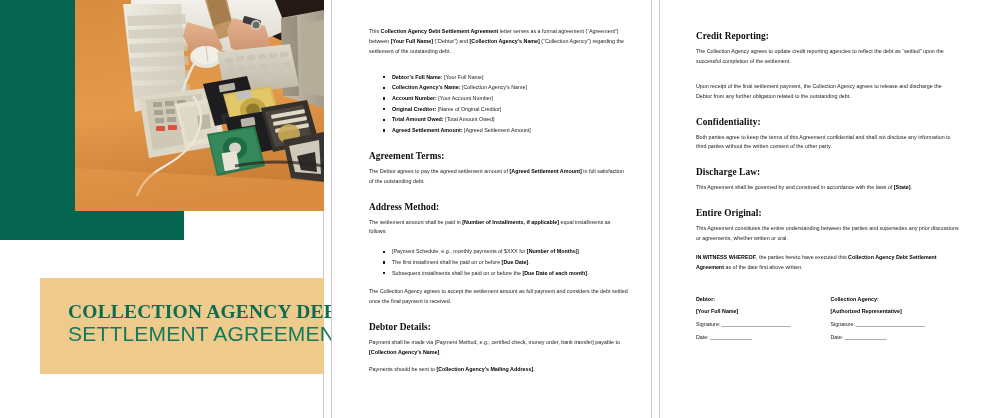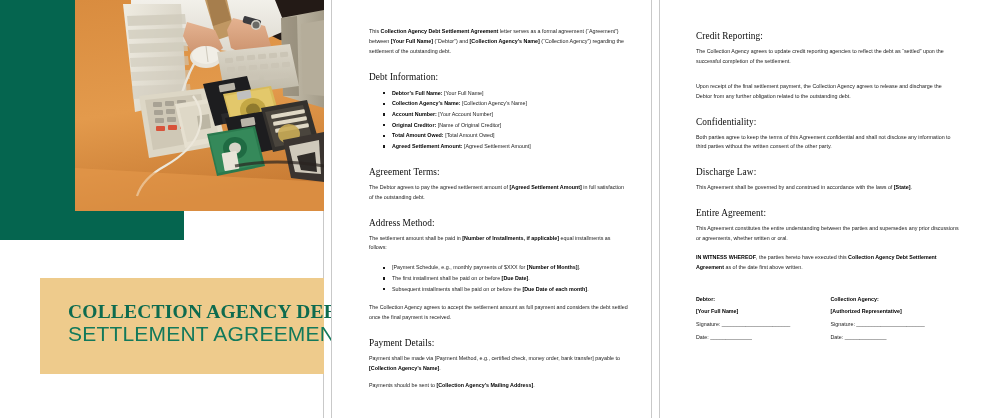--- a/index.html
+++ b/index.html
@@ -89,21 +89,21 @@
   .sheet-body {
     position: absolute;
     left: 37px;
     right: 22px;
     top: 27px;
   }
   .page-3 .sheet-body { left: 36px; right: 22px; top: 31px; }
 
   .h2 {
     font-family: "Liberation Serif", serif;
-    font-weight: normal;
+    font-weight: bold;
     font-size: 9.3px;
     color: #0a0a0a;
     margin: 0 0 6px 0;
     letter-spacing: 0.1px;
   }
   .para {
     font-size: 5.35px;
     line-height: 1.85;
     color: #1a1a1a;
     margin: 0 0 9px 0;
@@ -333,21 +333,20 @@
       </div>
     </div>
   </div>
 
   <div class="page page-2">
     <div class="sheet-body">
 
       <p class="para"><span>This </span><b>Collection Agency Debt Settlement Agreement</b><span> letter serves as a formal agreement (“Agreement”) between </span><b>[Your Full Name]</b><span> (“Debtor”) and </span><b>[Collection Agency’s Name]</b><span> (“Collection Agency”) regarding the settlement of the outstanding debt.</span></p>
 
       <div class="gap-sm"></div>
-      <h2 class="h2">Debt Information:</h2>
 
       <ul class="bullets">
         <li><b>Debtor’s Full Name:</b><span> [Your Full Name]</span></li>
         <li><b>Collection Agency’s Name:</b><span> [Collection Agency’s Name]</span></li>
         <li><b>Account Number:</b><span> [Your Account Number]</span></li>
         <li><b>Original Creditor:</b><span> [Name of Original Creditor]</span></li>
         <li><b>Total Amount Owed:</b><span> [Total Amount Owed]</span></li>
         <li><b>Agreed Settlement Amount:</b><span> [Agreed Settlement Amount]</span></li>
       </ul>
 
@@ -361,21 +360,21 @@
 
       <ul class="bullets">
         <li><span>[Payment Schedule, e.g., monthly payments of $XXX for </span><b>[Number of Months]</b><span>].</span></li>
         <li><span>The first installment shall be paid on or before </span><b>[Due Date]</b><span>.</span></li>
         <li><span>Subsequent installments shall be paid on or before the </span><b>[Due Date of each month]</b><span>.</span></li>
       </ul>
 
       <p class="para">The Collection Agency agrees to accept the settlement amount as full payment and considers the debt settled once the final payment is received.</p>
 
       <div class="gap-sm"></div>
-      <h2 class="h2">Payment Details:</h2>
+      <h2 class="h2">Debtor Details:</h2>
       <p class="para tight"><span>Payment shall be made via [Payment Method, e.g., certified check, money order, bank transfer] payable to </span><b>[Collection Agency’s Name]</b><span>.</span></p>
       <p class="para"><span>Payments should be sent to </span><b>[Collection Agency’s Mailing Address]</b><span>.</span></p>
 
     </div>
   </div>
 
   <div class="page page-3">
     <div class="sheet-body">
 
       <h2 class="h2">Credit Reporting:</h2>
@@ -386,21 +385,21 @@
 
       <div class="gap-sm"></div>
       <h2 class="h2">Confidentiality:</h2>
       <p class="para">Both parties agree to keep the terms of this Agreement confidential and shall not disclose any information to third parties without the written consent of the other party.</p>
 
       <div class="gap-sm"></div>
       <h2 class="h2">Discharge Law:</h2>
       <p class="para"><span>This Agreement shall be governed by and construed in accordance with the laws of </span><b>[State]</b><span>.</span></p>
 
       <div class="gap-sm"></div>
-      <h2 class="h2">Entire Agreement:</h2>
+      <h2 class="h2">Entire Original:</h2>
       <p class="para">This Agreement constitutes the entire understanding between the parties and supersedes any prior discussions or agreements, whether written or oral.</p>
       <p class="para"><b>IN WITNESS WHEREOF</b><span>, the parties hereto have executed this </span><b>Collection Agency Debt Settlement Agreement</b><span> as of the date first above written.</span></p>
 
       <div class="sig-row">
         <div class="sig-col">
           <div class="sig-label">Debtor:</div>
           <div class="sig-name">[Your Full Name]</div>
           <div class="sig-line">Signature: _______________________</div>
           <div class="sig-line">Date: ______________</div>
         </div>

